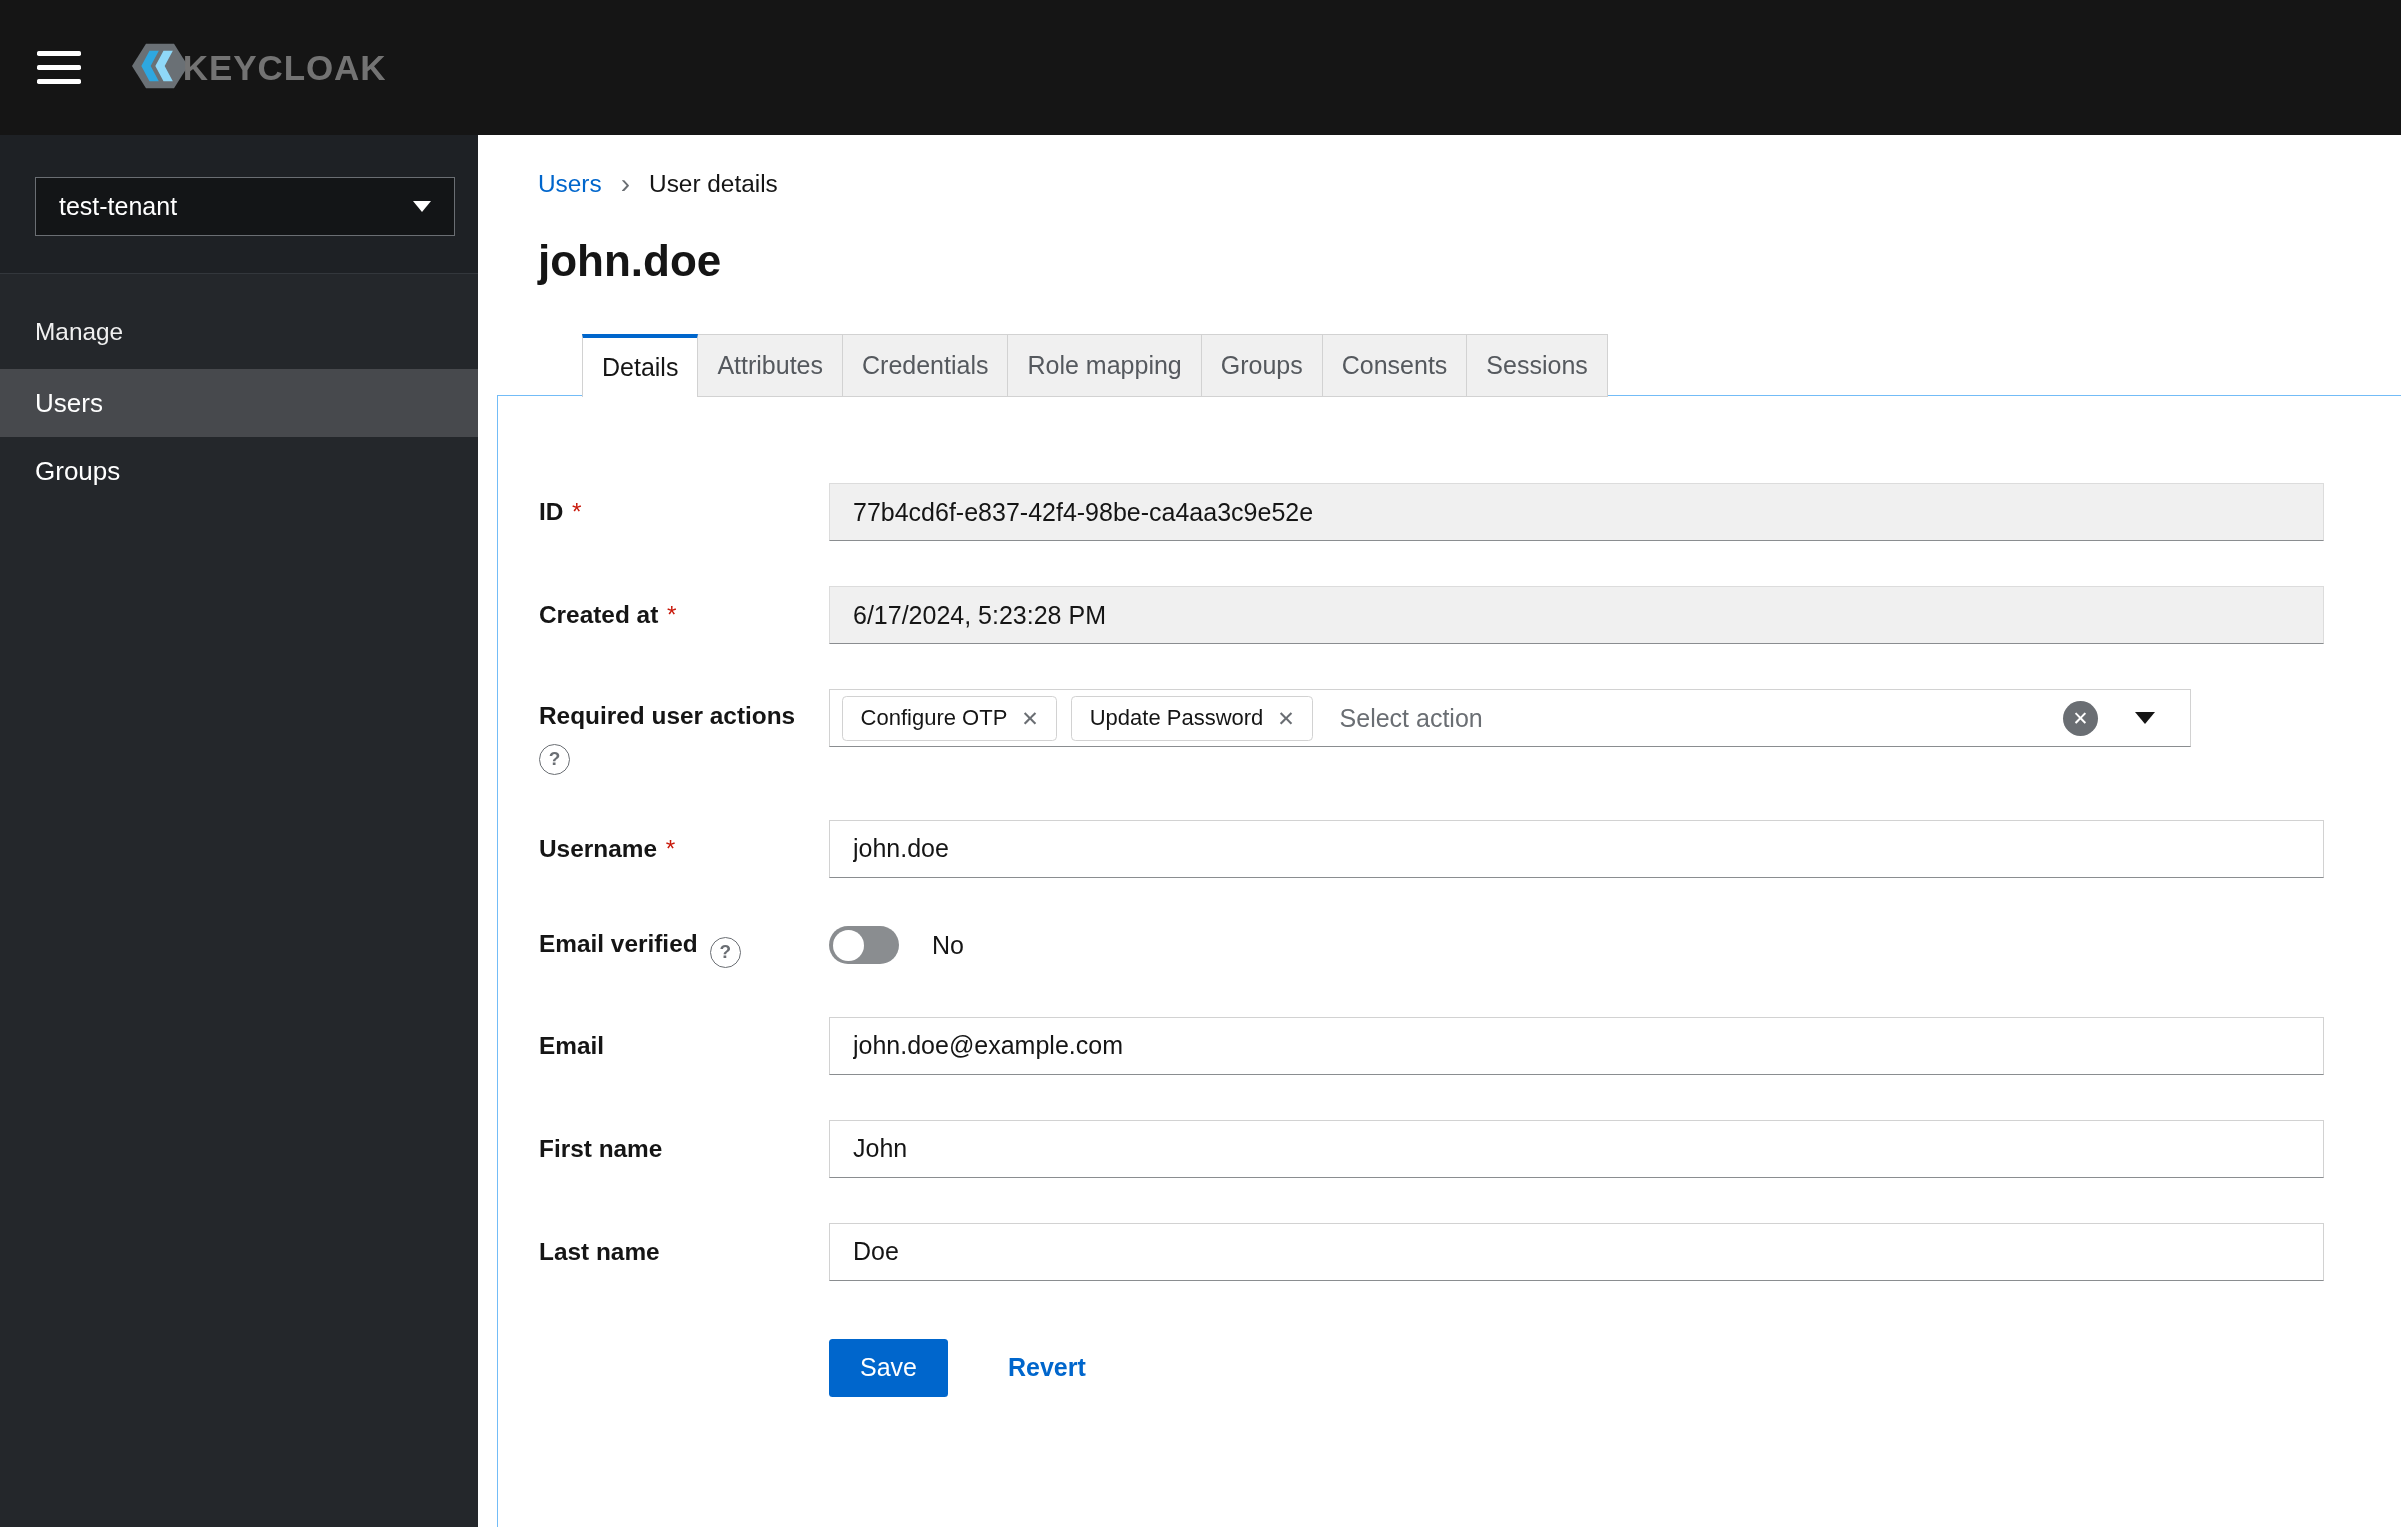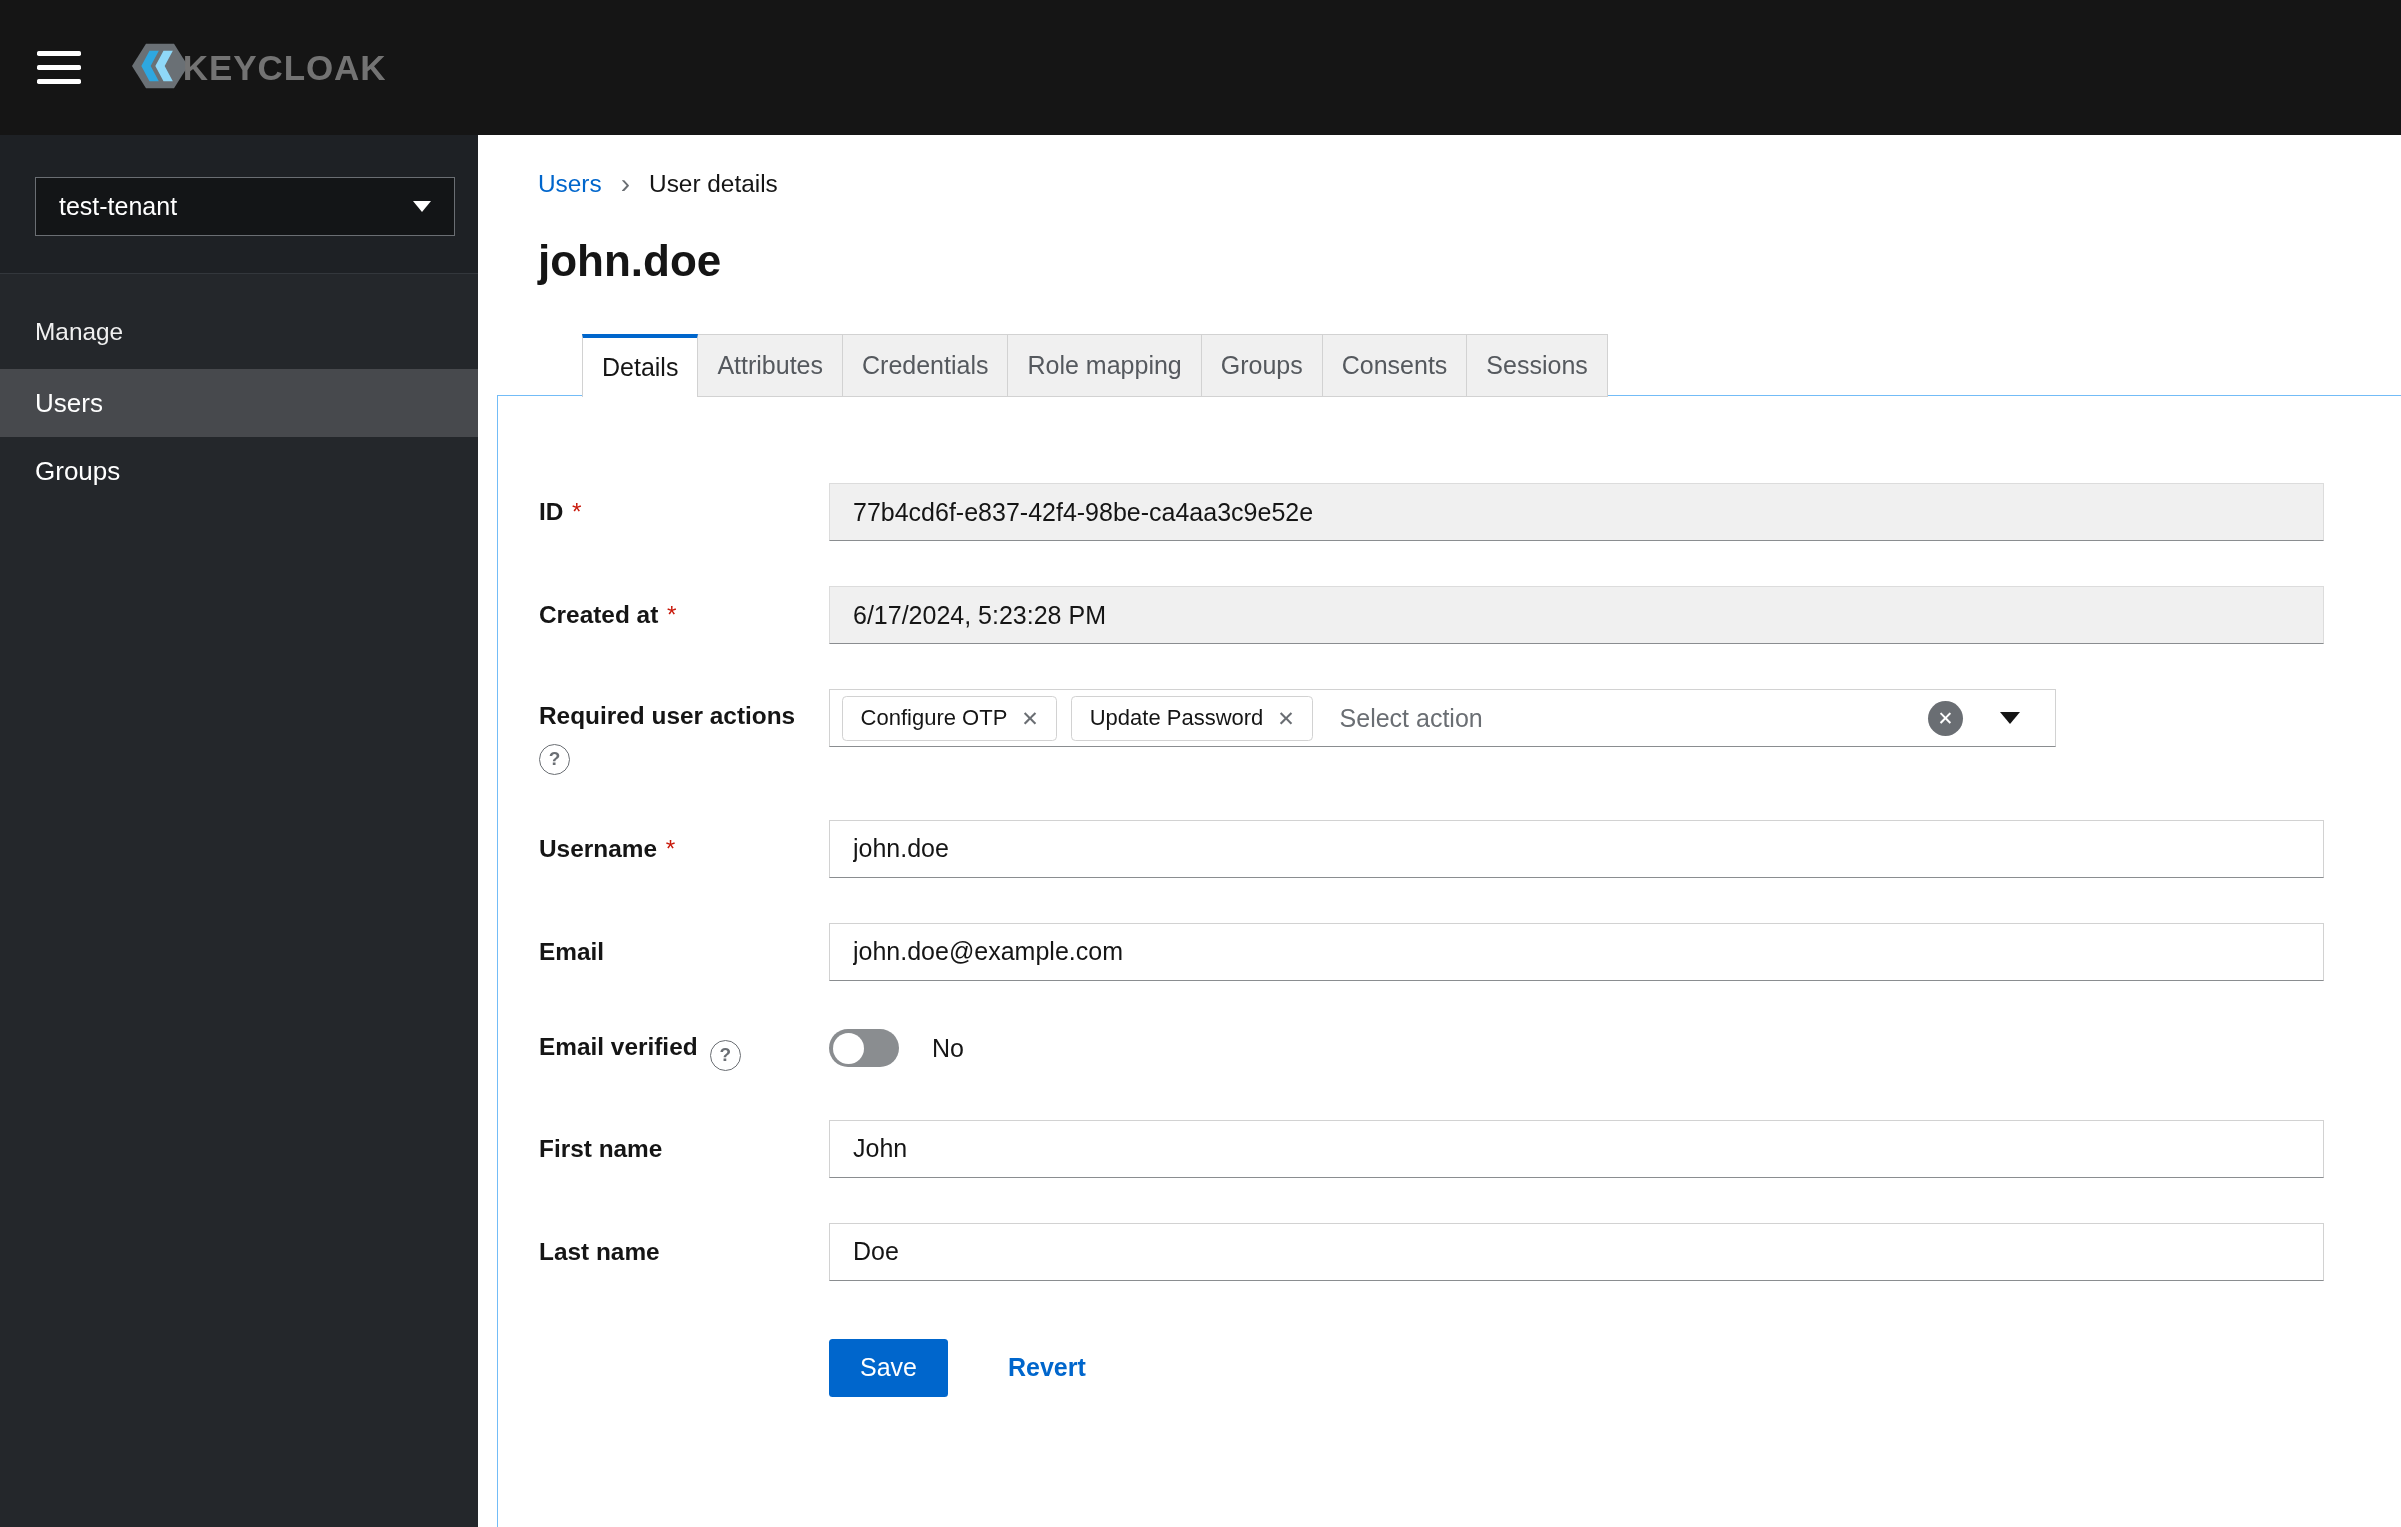--- a/index.html
+++ b/index.html
@@ -88,21 +88,21 @@
 
   .text-input {
     width: 1495px; height: 58px; font-size: 25px; color: #151515; padding: 0 23px;
     background: #ffffff; font-family: "Liberation Sans", "DejaVu Sans", sans-serif;
     border: 0.9px solid #d2d2d2; border-bottom: 0.9px solid #8a8d90; outline: none;
   }
   .text-input.readonly { background: #f0f0f0; border: 0.9px solid #dcdcdc; border-bottom: 0.9px solid #8a8d90; }
 
   
   .multiselect {
-    width: 1227px; min-height: 58px; background: #ffffff;
+    width: 1362px; min-height: 58px; background: #ffffff;
     border: 0.9px solid #d2d2d2; border-bottom: 0.9px solid #8a8d90;
     display: flex; align-items: center; padding-left: 12.2px; cursor: text;
   }
   .chip {
     display: inline-flex; align-items: center; gap: 14px;
     border: 0.9px solid #d2d2d2; border-radius: 4.4px; background: #ffffff;
     padding: 8.7px 17.4px; margin-right: 14px; font-size: 22px; color: #151515;
   }
   .chip-close { color: #6a6e73; font-size: 21px; cursor: pointer; line-height: 1; }
   .select-placeholder { color: #6a6e73; font-size: 25px; margin-left: 12.2px; }
@@ -253,35 +253,35 @@
       </div>
     </div>
 
     <div class="form-row">
       <div class="label-col">
         <span>Username</span><span class="req">*</span>
       </div>
       <input class="text-input" value="john.doe" style="">
     </div>
 
-    <div class="form-row">
-      <div class="label-col">
-        <span>Email</span>
-      </div>
-      <input class="text-input" value="john.doe@example.com" style="">
-    </div>
-
     <div class="form-row toggle-row">
       <div class="label-col">
         <span>Email verified</span><span class="help-icon inline-help">?</span>
       </div>
       <div class="toggle">
         <div class="toggle-knob"></div>
       </div>
       <span class="toggle-state">No</span>
+    </div>
+
+    <div class="form-row">
+      <div class="label-col">
+        <span>Email</span>
+      </div>
+      <input class="text-input" value="john.doe@example.com" style="">
     </div>
 
     <div class="form-row">
       <div class="label-col">
         <span>First name</span>
       </div>
       <input class="text-input" value="John" style="">
     </div>
 
     <div class="form-row">

